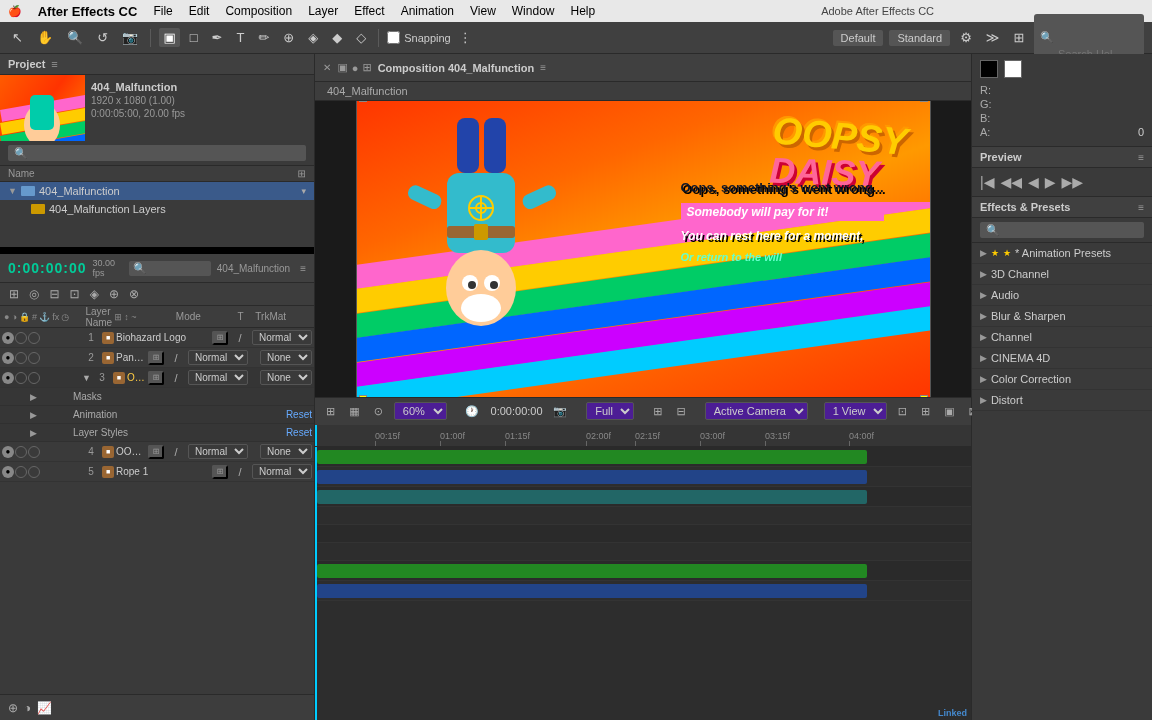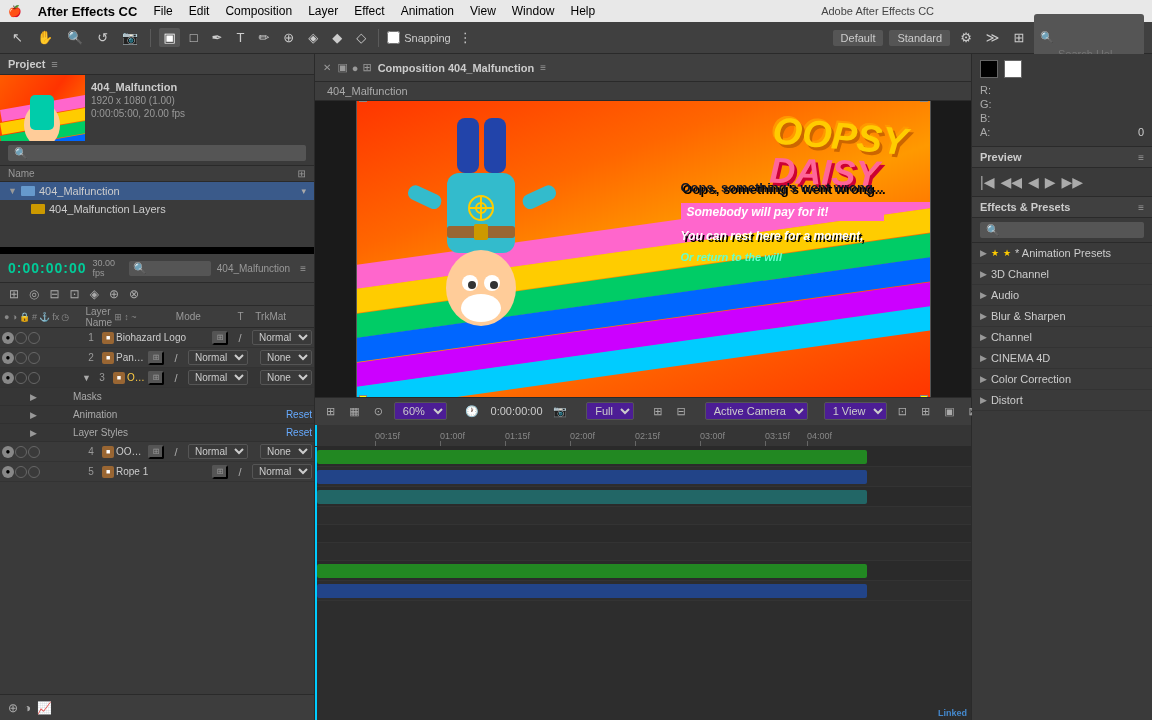--- a/index.html
+++ b/index.html
@@ -558,25 +558,25 @@
       <button class="vp-btn">⊠</button>
       <button class="vp-btn">↺</button>
     </div>
 
     <div id="timeline-right">
       <div id="tl-ruler">
         <div style="position:absolute;left:0;top:0;width:2px;height:100%;background:#00ccff;z-index:5;"></div>
         <div class="ruler-tick" style="left:60px;"><span>00:15f</span></div>
         <div class="ruler-tick" style="left:125px;"><span>01:00f</span></div>
         <div class="ruler-tick" style="left:190px;"><span>01:15f</span></div>
-        <div class="ruler-tick" style="left:255px;margin-top:17px;"><span>02:00f</span></div>
+        <div class="ruler-tick" style="left:271px;margin-top:17px;"><span>02:00f</span></div>
         <div class="ruler-tick" style="left:320px;"><span>02:15f</span></div>
         <div class="ruler-tick" style="left:385px;"><span>03:00f</span></div>
         <div class="ruler-tick" style="left:450px;"><span>03:15f</span></div>
-        <div class="ruler-tick" style="left:492px;"><span>04:00f</span></div>
+        <div class="ruler-tick" style="left:534px;"><span>04:00f</span></div>
       </div>
       <div id="tl-tracks">
         <div class="tl-playhead"></div>
 
         <div class="tl-track">
           <div class="tl-bar tl-bar-green" style="left:2px;width:550px;"></div>
         </div>
 
         <div class="tl-track">
           <div class="tl-bar tl-bar-blue" style="left:2px;width:550px;"></div>

